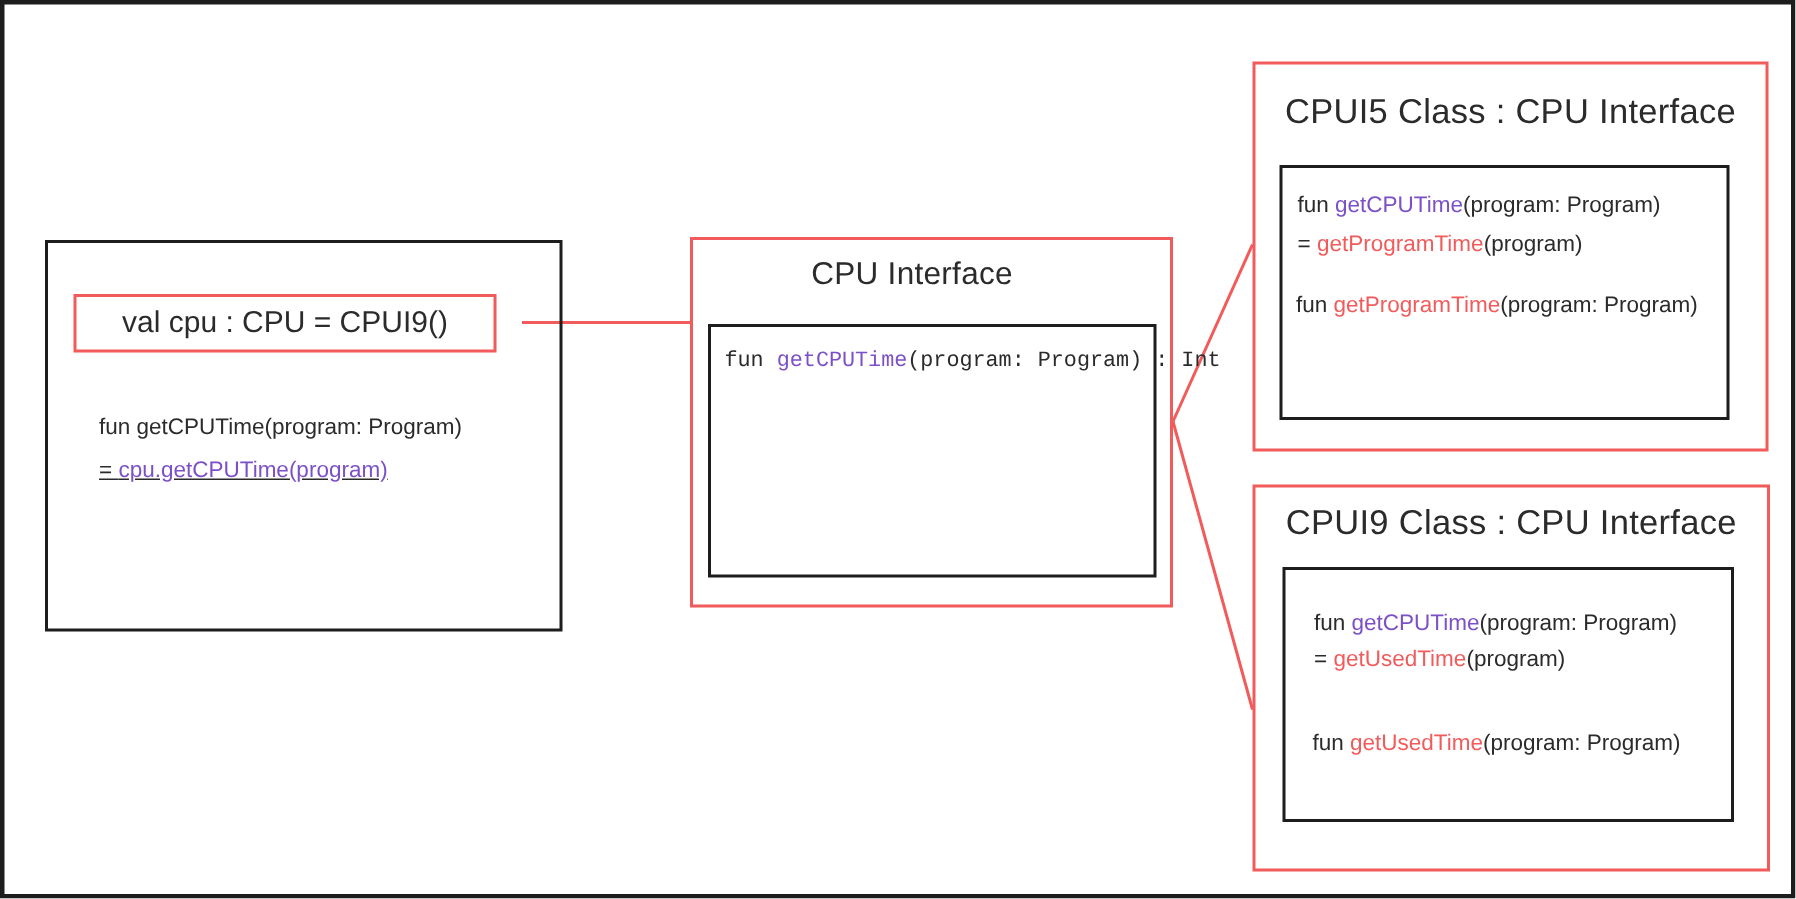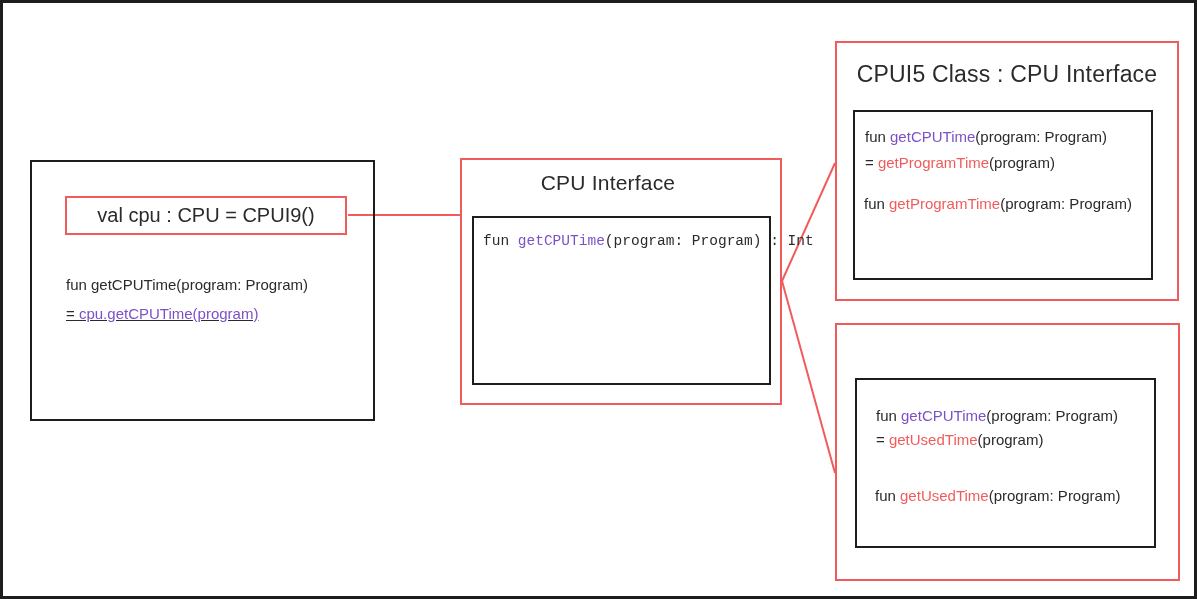--- a/index.html
+++ b/index.html
@@ -69,37 +69,38 @@
 
 <div class="canvas">
 
   <svg class="connectors" viewBox="0 0 1197 599">
     <line x1="345" y1="212" x2="457" y2="212"></line>
     <line x1="779" y1="278" x2="832" y2="160"></line>
     <line x1="779" y1="278" x2="832" y2="470"></line>
   </svg>
 
   <div class="black-box" style="left:27px; top:157px; width:345px; height:261px;"></div>
-  <div class="field-box" style="left:62px; top:193px; width:282px; height:39px;">
+  <div class="field-box" style="left:46px; top:193px; width:282px; height:39px;">
     <span>val cpu : CPU = CPUI9()</span>
   </div>
   <div class="code-line" style="left:63px; top:273px;"><span style="color: rgb(43, 43, 43);">fun getCPUTime(program: Program)</span></div>
   <div class="code-line" style="left:63px; top:302px;text-decoration:underline;"><span style="color: rgb(43, 43, 43);">= </span><span style="color: rgb(124, 80, 198);">cpu.getCPUTime(program)</span></div>
 
   <div class="red-box" style="left:457px; top:155px; width:322px; height:247px;"></div>
   <div class="diagram-title" style="left:466px; top:168px; width:278px; font-size:21px;">CPU Interface</div>
   <div class="black-box" style="left:469px; top:213px; width:299px; height:169px;"></div>
   <div class="code-line small" style="left:480px; top:230px;font-family:Liberation Mono, monospace;"><span style="color: rgb(43, 43, 43);">fun </span><span style="color: rgb(124, 80, 198);">getCPUTime</span><span style="color: rgb(43, 43, 43);">(program: Program) : Int</span></div>
 
   <div class="red-box" style="left:832px; top:38px; width:344px; height:260px;"></div>
   <div class="diagram-title" style="left:832px; top:58px; width:344px;">CPUI5 Class : CPU Interface</div>
   <div class="black-box" style="left:850px; top:107px; width:300px; height:170px;"></div>
   <div class="code-line" style="left:862px; top:125px;"><span style="color: rgb(43, 43, 43);">fun </span><span style="color: rgb(124, 80, 198);">getCPUTime</span><span style="color: rgb(43, 43, 43);">(program: Program)</span></div>
   <div class="code-line" style="left:861px; top:192px;"><span style="color: rgb(43, 43, 43);">fun </span><span style="color: rgb(241, 91, 91);">getProgramTime</span><span style="color: rgb(43, 43, 43);">(program: Program)</span></div>
   <div class="code-line" style="left:862px; top:151px;"><span style="color: rgb(43, 43, 43);">= </span><span style="color: rgb(241, 91, 91);">getProgramTime</span><span style="color: rgb(43, 43, 43);">(program)</span></div>
 
   <div class="red-box" style="left:832px; top:320px; width:345px; height:258px;"></div>
+  <div class="diagram-title" style="left:832px; top:332px; width:345px;">CPUI9 Class : CPU Interface</div>
   <div class="black-box" style="left:852px; top:375px; width:301px; height:170px;"></div>
   <div class="code-line" style="left:873px; top:404px;"><span style="color: rgb(43, 43, 43);">fun </span><span style="color: rgb(124, 80, 198);">getCPUTime</span><span style="color: rgb(43, 43, 43);">(program: Program)</span></div>
   <div class="code-line" style="left:873px; top:428px;"><span style="color: rgb(43, 43, 43);">= </span><span style="color: rgb(241, 91, 91);">getUsedTime</span><span style="color: rgb(43, 43, 43);">(program)</span></div>
   <div class="code-line" style="left:872px; top:484px;"><span style="color: rgb(43, 43, 43);">fun </span><span style="color: rgb(241, 91, 91);">getUsedTime</span><span style="color: rgb(43, 43, 43);">(program: Program)</span></div>
 
 </div>
 
 </body></html>

